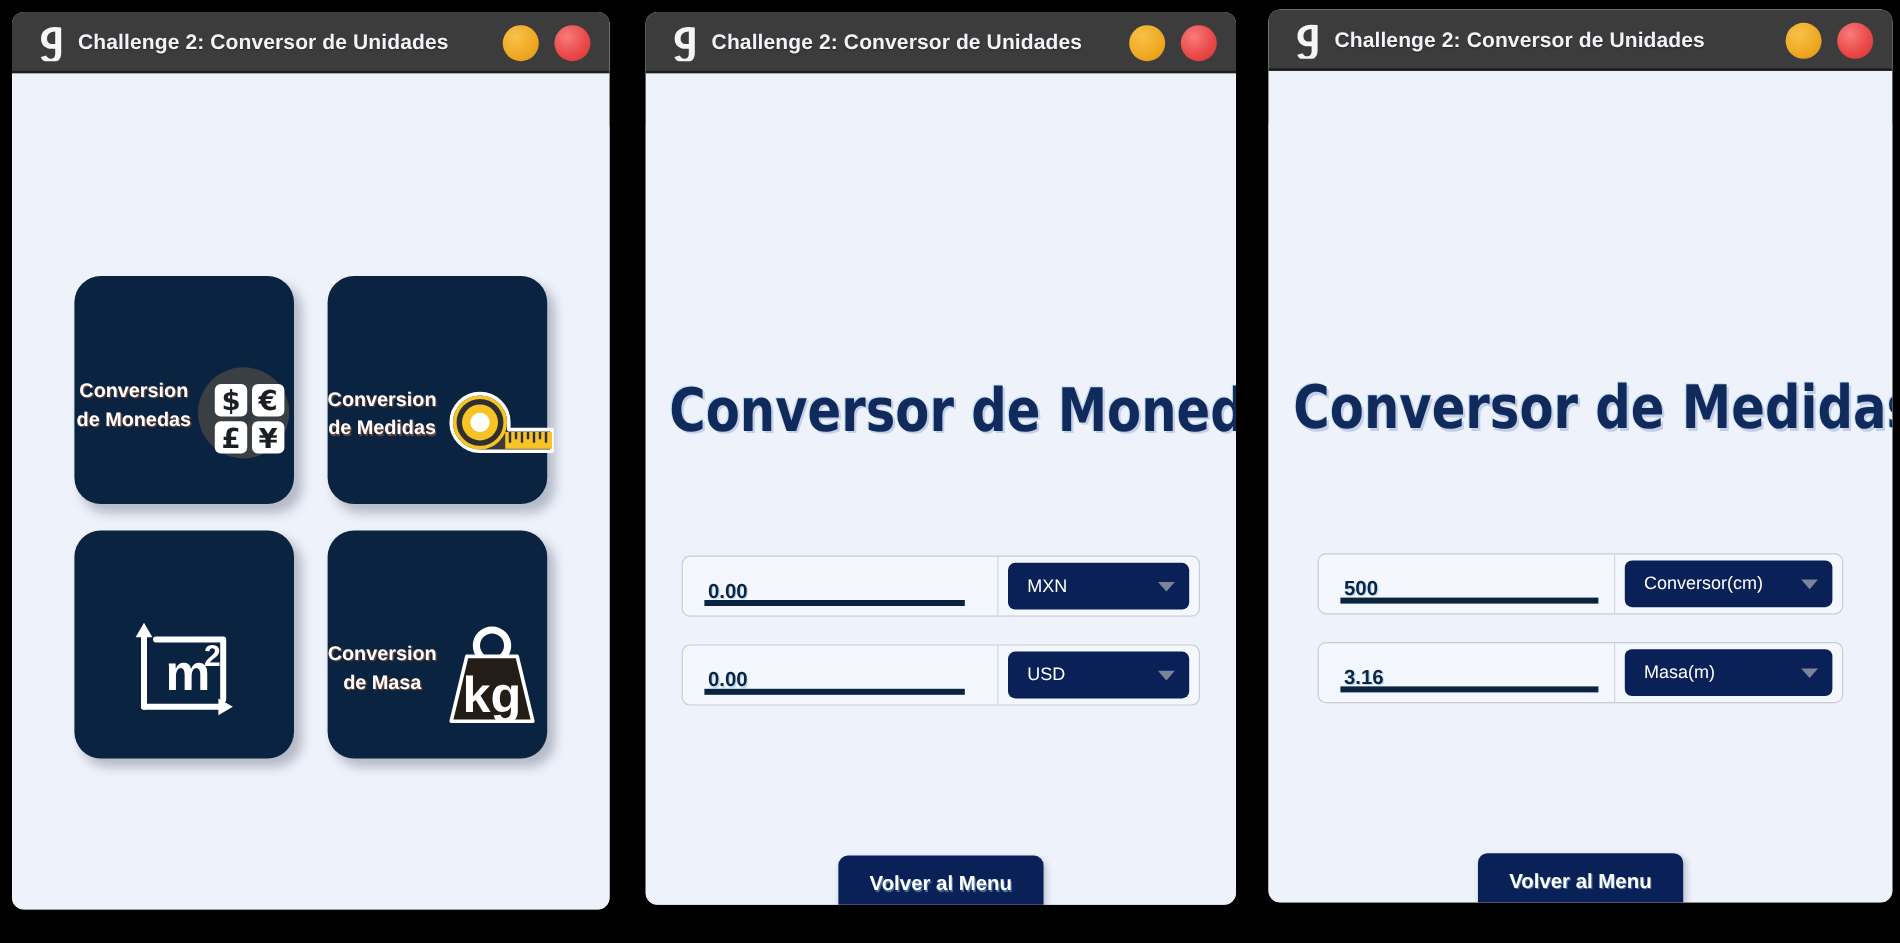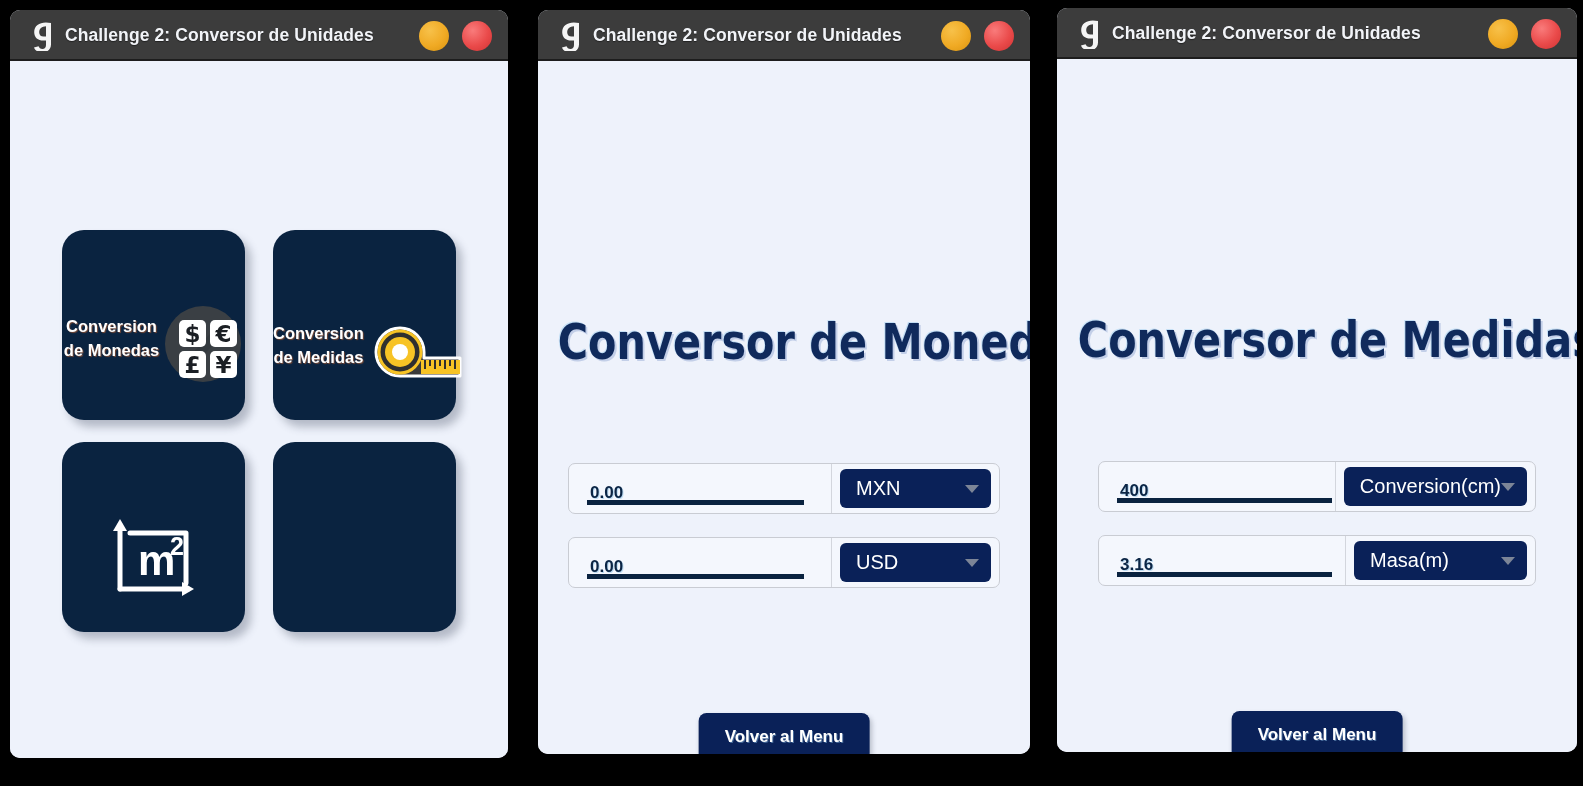--- a/index.html
+++ b/index.html
@@ -216,21 +216,21 @@
     height: 39px;
     background: #0a2158;
     border-radius: 6px;
     display: flex;
     align-items: center;
     padding: 0 12px 0 16px;
     cursor: pointer;
   }
   .unit-label {
     color: #ffffff;
-    font-size: 20px;
+    font-size: 15px;
     white-space: nowrap;
   }
   .chevron {
     margin-left: auto;
     width: 0; height: 0;
     border-left: 7px solid transparent;
     border-right: 7px solid transparent;
     border-top: 8px solid #7c8597;
   }
 
@@ -333,20 +333,28 @@
                 </g>
                 <path d="M12 8 L5 20 L19 20 Z" fill="#ffffff"></path>
                 <path d="M86 78 L74 71 L74 85 Z" fill="#ffffff"></path>
                 <text x="30" y="64" fill="#ffffff" font-family="'Liberation Sans',sans-serif" font-size="42" font-weight="bold">m</text>
                 <text x="62" y="44" fill="#ffffff" font-family="'Liberation Sans',sans-serif" font-size="25" font-weight="bold">2</text>
               </svg>
             </div>
           </div>
 
           <div class="menu-card card-masa">
+            <div class="menu-card-label">Conversion de Masa</div>
+            <div class="menu-card-icon">
+              <svg width="92" height="88" viewBox="0 0 92 88">
+                <circle cx="46" cy="19" r="13" fill="none" stroke="#ffffff" stroke-width="6"></circle>
+                <path d="M25 28 L67 28 L80 82 L12 82 Z" fill="#241c17" stroke="#ffffff" stroke-width="3" stroke-linejoin="round"></path>
+                <text x="46" y="74" fill="#ffffff" text-anchor="middle" font-family="'Liberation Sans',sans-serif" font-size="42" font-weight="bold">kg</text>
+              </svg>
+            </div>
           </div>
         </div>
 
       </div>
     </div>
   </div>
 
   <div class="window win2">
 
     <div class="titlebar">
@@ -410,26 +418,26 @@
       </div>
     </div>
 
     <div class="content">
       <div class="page-title">Conversor de Medidas</div>
 
       <div class="rows">
 
         <div class="conv-row">
           <div class="value-cell">
-            <span class="value-text" title="0.00">400</span>
+            <span class="value-text" title="0.00">500</span>
             <div class="value-underline"></div>
           </div>
           <div class="unit-cell">
             <div class="unit-select">
-              <span class="unit-label">Conversion(cm)</span>
+              <span class="unit-label">Conversor(cm)</span>
               <span class="chevron"></span>
             </div>
           </div>
         </div>
 
         <div class="conv-row">
           <div class="value-cell">
             <span class="value-text" title="0.00">3.16</span>
             <div class="value-underline"></div>
           </div>

